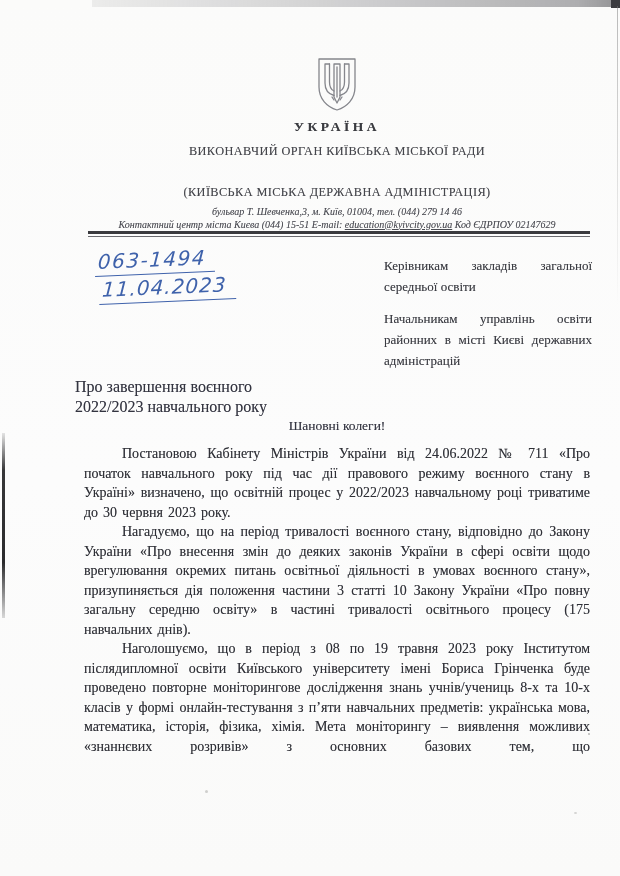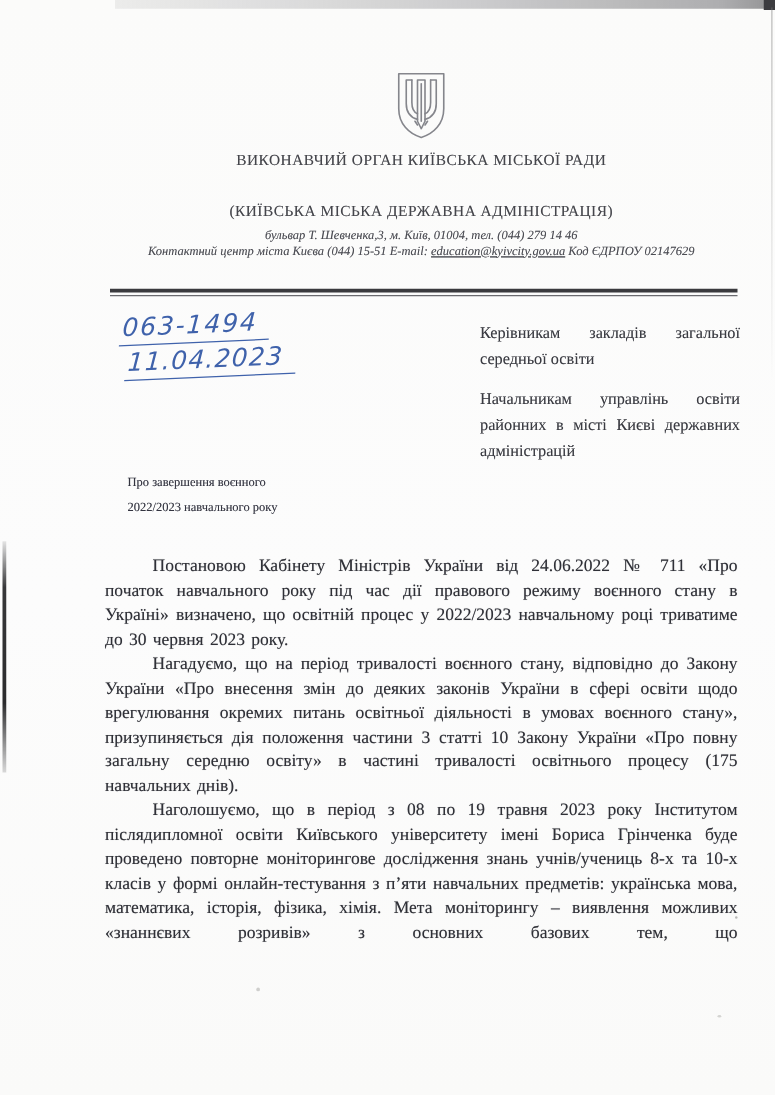--- a/index.html
+++ b/index.html
@@ -49,21 +49,21 @@
   .hw-line{display:inline-block;border-bottom:1.6px solid currentColor;padding:0 10px 1px 2px;}
   .hw-line.date{margin-left:6px;letter-spacing:1px;}
 
   
   .recipients{position:absolute;left:384px;top:255px;width:208px;
     font-size:13px;line-height:21px;color:#3a3b42;text-align:justify;
     text-shadow:0 0 .5px rgba(58,59,66,.4);}
   .recipient-item{margin:0 0 11px 0;}
 
   
-  .subject{position:absolute;left:102px;top:377px;font-size:10px;line-height:20px;color:#333440;
+  .subject{position:absolute;left:75px;top:377px;font-size:16px;line-height:20px;color:#333440;
     text-shadow:0 0 .5px rgba(51,52,64,.4);}
   .salutation{position:absolute;left:84px;top:418px;width:506px;text-align:center;
     font-size:13.5px;color:#333440;text-shadow:0 0 .5px rgba(51,52,64,.4);}
   .bodytext{position:absolute;left:84px;top:444px;width:506px;
     font-size:14px;line-height:19.5px;color:#2f3037;text-align:justify;
     word-spacing:1.5px;text-shadow:0 0 .6px rgba(47,48,55,.45);}
   .bodytext p{margin:0;text-indent:38px;}
   .bodytext p.justify-last{text-align-last:justify;}
   .emblem path{fill:none;stroke:#85868c;stroke-width:1.3;stroke-linecap:round;stroke-linejoin:round;}
 </style>
@@ -84,20 +84,21 @@
     <svg class="emblem" viewBox="0 0 42 55" aria-hidden="true">
       <path d="M3,2 H39 V30 C39,42 31,50 21,53 C11,50 3,42 3,30 Z"></path>
       <path d="M9,7 H13.5 M9,7 V26 C9,33 12.5,37 18,38.5"></path>
       <path d="M13.5,7 V25 C13.5,30 15.5,33 18,34"></path>
       <path d="M33,7 H28.5 M33,7 V26 C33,33 29.5,37 24,38.5"></path>
       <path d="M28.5,7 V25 C28.5,30 26.5,33 24,34"></path>
       <path d="M18,7 H24 V40 L21,46 L18,40 Z"></path>
       <path d="M21,10 V40"></path>
       <path d="M16,40 L18,43 M26,40 L24,43"></path>
     </svg>
+    <div class="country">УКРАЇНА</div>
     <div class="org-line first">ВИКОНАВЧИЙ ОРГАН КИЇВСЬКА МІСЬКОЇ РАДИ</div>
     <div class="org-line">(КИЇВСЬКА МІСЬКА ДЕРЖАВНА АДМІНІСТРАЦІЯ)</div>
     <div class="addr first">бульвар Т. Шевченка,3, м. Київ, 01004,  тел. (044) 279 14 46</div>
     <div class="addr"><span>Контактний центр міста Києва (044) 15-51  E-mail: </span><a href="#" class="email-link">education@kyivcity.gov.ua</a><span> Код ЄДРПОУ 02147629</span></div>
   </div>
 
   <div class="rule"></div>
 
   <div class="handwritten">
     <span class="hw-line">063-1494</span><br>
@@ -107,20 +108,21 @@
   <div class="recipients">
     <p class="recipient-item">Керівникам закладів загальної середньої освіти</p>
     <p class="recipient-item">Начальникам управлінь освіти районних в місті Києві державних адміністрацій</p>
   </div>
 
   <div class="subject">
     <div>Про завершення воєнного</div>
     <div>2022/2023 навчального року</div>
   </div>
 
+  <div class="salutation">Шановні колеги!</div>
 
   <div class="bodytext">
     <p>Постановою Кабінету Міністрів України від 24.06.2022 № 711 «Про початок навчального року під час дії правового режиму воєнного стану в Україні» визначено, що освітній процес у 2022/2023 навчальному році триватиме до 30 червня 2023 року.</p>
     <p>Нагадуємо, що на період тривалості воєнного стану, відповідно до Закону України «Про внесення змін до деяких законів України в сфері освіти щодо врегулювання окремих питань освітньої діяльності в умовах воєнного стану», призупиняється дія положення частини 3 статті 10 Закону України «Про повну загальну середню освіту» в частині тривалості освітнього процесу (175 навчальних днів).</p>
     <p class="justify-last">Наголошуємо, що в період з 08 по 19 травня 2023 року Інститутом післядипломної освіти Київського університету імені Бориса Грінченка буде проведено повторне моніторингове дослідження знань учнів/учениць 8-х та 10-х класів у формі онлайн-тестування з п’яти навчальних предметів: українська мова, математика, історія, фізика, хімія. Мета моніторингу – виявлення можливих «знаннєвих розривів» з основних базових тем, що</p>
   </div>
 
 </div>
 
 </body></html>

